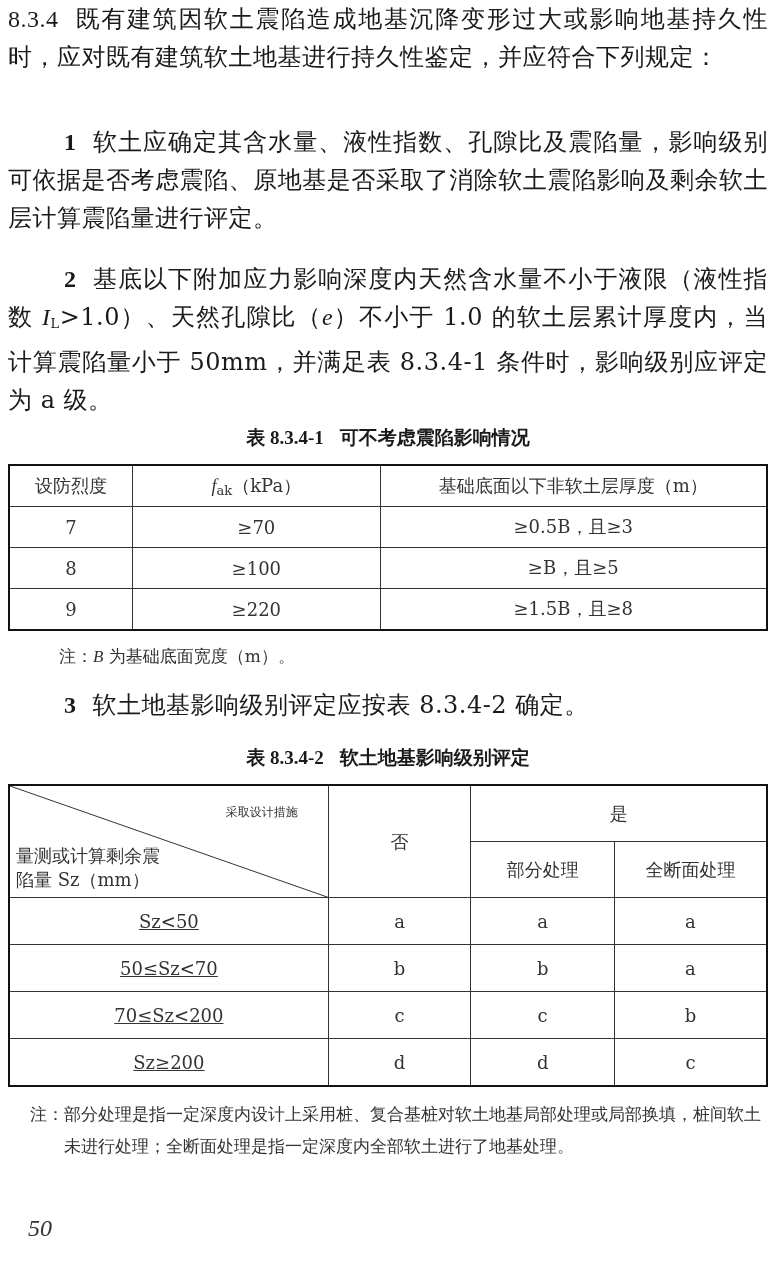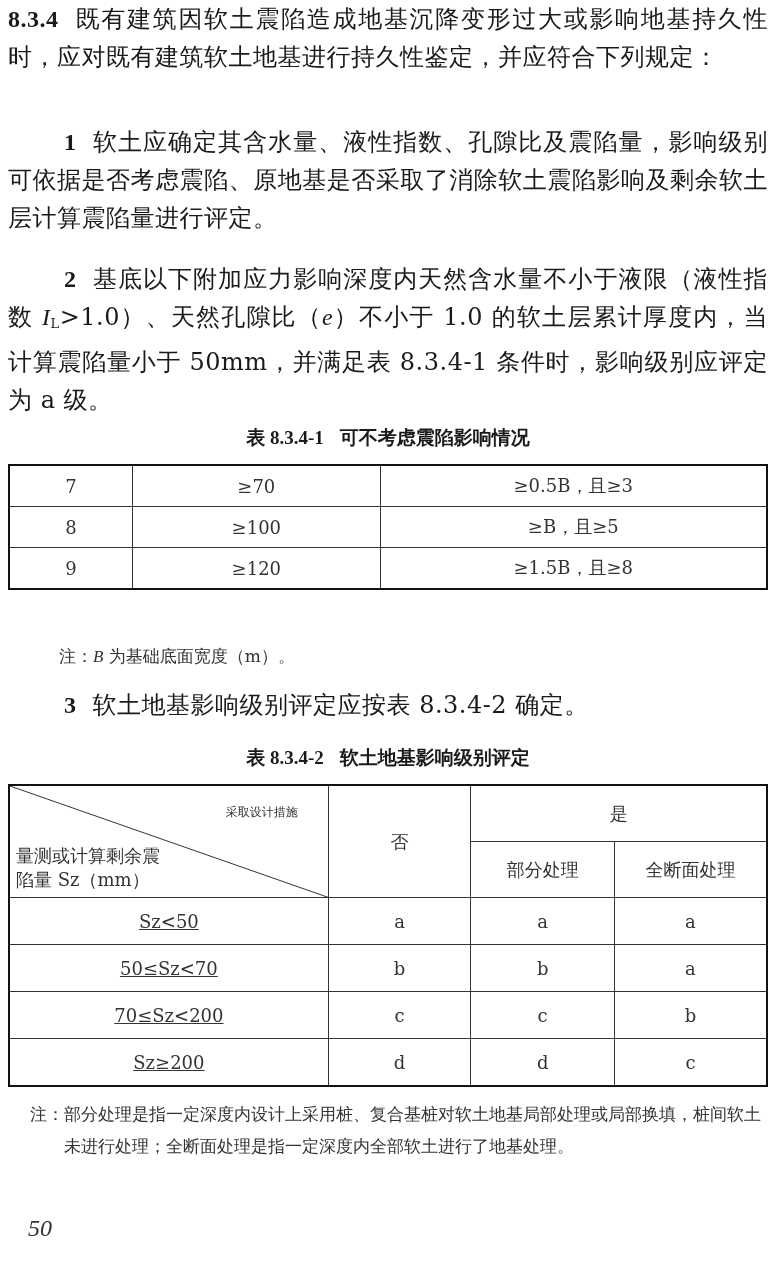--- a/index.html
+++ b/index.html
@@ -1,20 +1,20 @@
 <!DOCTYPE html>
 <html><head>
 <meta charset="utf-8">
 <style>
   html, body { margin:0; padding:0; background:#ffffff; }
   body { width:776px; height:1275px; position:relative; overflow:hidden;
          font-family:"DejaVu Serif","Liberation Serif",serif; color:#1a1a1a; }
   .para { position:absolute; left:8px; width:760px; font-size:24px; line-height:38px;
           letter-spacing:0.5px; text-align:justify; margin:0; }
-  .sec-num { font-family:"Liberation Serif",serif; font-weight:bold; margin-right:16px; }
+  .sec-num { font-family:"Liberation Serif",serif; font-weight:normal; margin-right:16px; }
   .item-num { font-family:"Liberation Serif",serif; font-weight:bold; margin-right:16px; }
   .indent { text-indent:56px; }
   .ital { font-style:italic; font-family:"Liberation Serif",serif; }
   sub.s { font-size:13px; vertical-align:-3px; font-style:normal; }
   .caption { position:absolute; left:0; width:776px; text-align:center; font-size:19px;
              font-weight:bold; font-family:"DejaVu Sans","Liberation Sans",sans-serif; }
   .caption .cap-num { font-family:"Liberation Serif",serif; margin-right:16px; }
   table { position:absolute; border-collapse:collapse; font-size:18px; }
   table td { border:1px solid #333; text-align:center; vertical-align:middle; padding:0; color:#333; }
   .t1 { left:8px; top:464px; width:760px; border:2px solid #111; }
@@ -48,33 +48,38 @@
   <span class="cap-num">表 8.3.4-1</span><span>可不考虑震陷影响情况</span>
 </div>
 
 <table class="t1">
   <colgroup>
       <col style="width:124px">
       <col style="width:248px">
       <col style="width:388px">
     </colgroup>
   <tbody>
+      <tr>
+    <td>设防烈度</td>
+    <td><span class="ital">f</span><sub class="s">ak</sub><span>（kPa）</span></td>
+    <td>基础底面以下非软土层厚度（m）</td>
+  </tr>
   <tr>
     <td>7</td>
     <td>≥70</td>
     <td>≥0.5B，且≥3</td>
   </tr>
   <tr>
     <td>8</td>
     <td>≥100</td>
     <td>≥B，且≥5</td>
   </tr>
   <tr>
     <td>9</td>
-    <td>≥120</td>
+    <td>≥220</td>
     <td>≥1.5B，且≥8</td>
   </tr>
 </tbody>
   </table>
 
 <div class="note" style="left:32px; top:640px;margin-left:27px;">
   <span>注：</span><span class="ital">B</span><span> 为基础底面宽度（m）。</span>
 </div>
 
 <p class="para indent" style="top:686px;">

